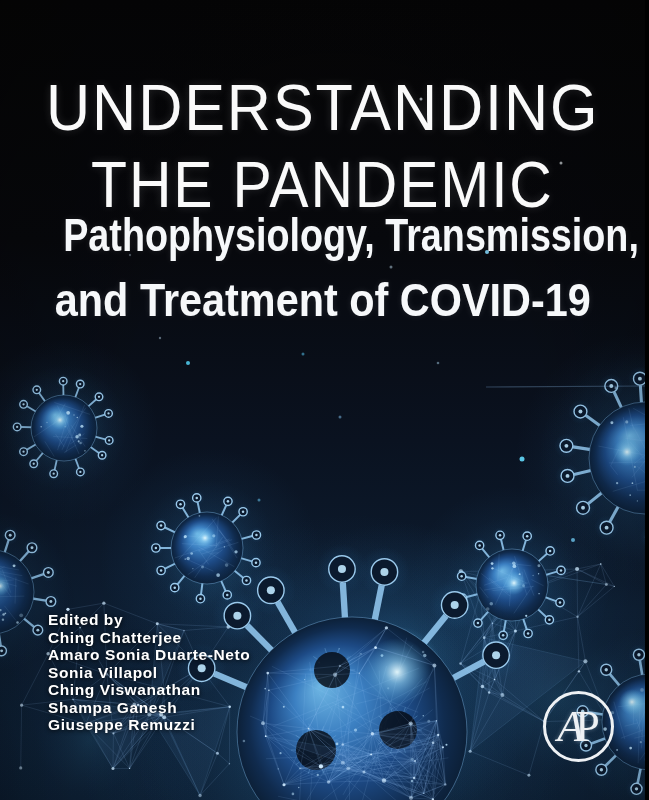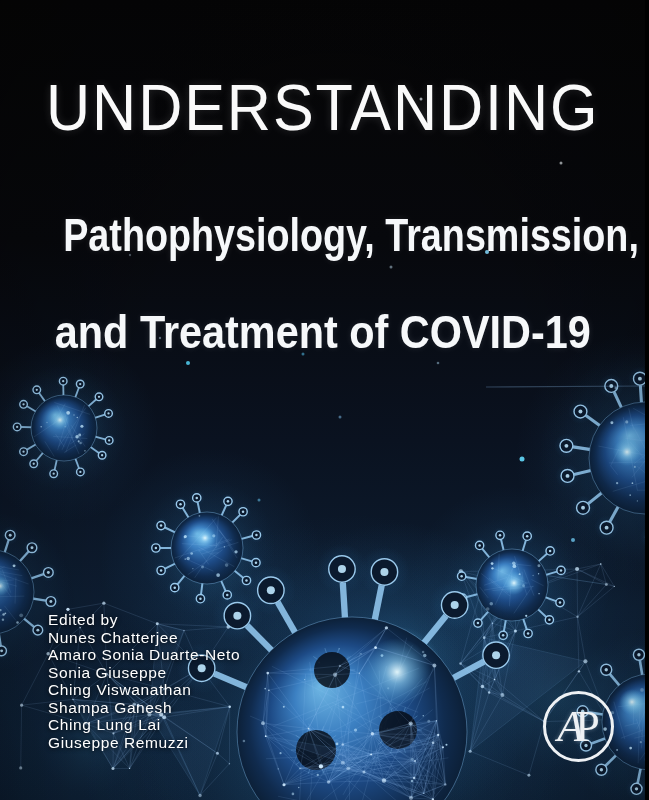--- a/index.html
+++ b/index.html
@@ -10,26 +10,26 @@
   }
   svg.art{position:absolute;left:0;top:0;}
   .vignette{position:absolute;left:0;top:0;right:0;bottom:0;pointer-events:none;
     background:radial-gradient(ellipse at 52% 68%, rgba(0,0,0,0) 46%, rgba(0,0,0,0.30) 100%);}
   .t{position:absolute;left:0;right:0;text-align:center;white-space:nowrap;}
   .t span{display:inline-block;}
   .t1{top:76px;} .t2{top:153px;}
   .t1 span,.t2 span{font-size:64px;line-height:64px;font-weight:400;letter-spacing:2px;
     color:#fafafa;text-shadow:0 0 10px rgba(255,255,255,.14);}
   .t1 span{transform:scaleX(.955);} .t2 span{transform:scaleX(.92);}
-  .s1{top:209px;} .s2{top:306px;}
+  .s1{top:209px;} .s2{top:274px;}
   .s1 span,.s2 span{font-size:46px;line-height:52px;font-weight:700;
     color:#f6f8fa;text-shadow:0 0 8px rgba(255,255,255,.10);}
   .s1 span{transform:scaleX(.82);} .s2 span{transform:scaleX(.90);}
   .editors{position:absolute;left:48px;top:611px;font-size:15.5px;line-height:17.5px;
-    font-weight:400;letter-spacing:.6px;text-shadow:0 1px 4px rgba(0,0,0,.85);}
+    font-weight:700;letter-spacing:.6px;text-shadow:0 1px 4px rgba(0,0,0,.85);}
   .ap{position:absolute;left:543px;top:691px;width:65px;height:65px;
     border:3px solid #eef1f4;border-radius:50%;box-sizing:content-box;
     display:flex;align-items:center;justify-content:center;
     font-family:"Liberation Serif",serif;font-size:44px;color:#eef1f4;
     text-shadow:0 0 4px rgba(220,240,255,.35);}
   .ap .a{font-style:italic;}
   .ap .p{margin-left:-9px;}
 </style>
 </head>
 <body>
@@ -1219,35 +1219,37 @@
       <circle cx="259" cy="500" r="1.5" fill="#5fb8e0" opacity="0.6"></circle>
       <circle cx="573" cy="540" r="2" fill="#6fc8f0" opacity="0.8"></circle>
       <line x1="486" y1="387" x2="649" y2="386" stroke="rgba(150,200,250,0.28)" stroke-width="1.2"></line>
     </svg>
 
   <div class="vignette"></div>
 
   <div class="t t1">
     <span>UNDERSTANDING</span>
   </div>
+  <div class="t t2">
+    <span>THE PANDEMIC</span>
+  </div>
   <div class="t s1">
     <span>Pathophysiology, Transmission,</span>
   </div>
   <div class="t s2">
     <span>and Treatment of COVID-19</span>
   </div>
 
   <div class="editors">
     <div>Edited by</div>
-    <div>Nunes Chatterjee</div>
+    <div>Ching Chatterjee</div>
     <div>Amaro Sonia Duarte-Neto</div>
-    <div>Sonia Giuseppe</div>
+    <div>Sonia Villapol</div>
     <div>Ching Viswanathan</div>
     <div>Shampa Ganesh</div>
-    <div>Ching Lung Lai</div>
     <div>Giuseppe Remuzzi</div>
   </div>
 
   <div class="ap">
     <span class="a">A</span>
     <span class="p">P</span>
   </div>
 
 </div>
 

